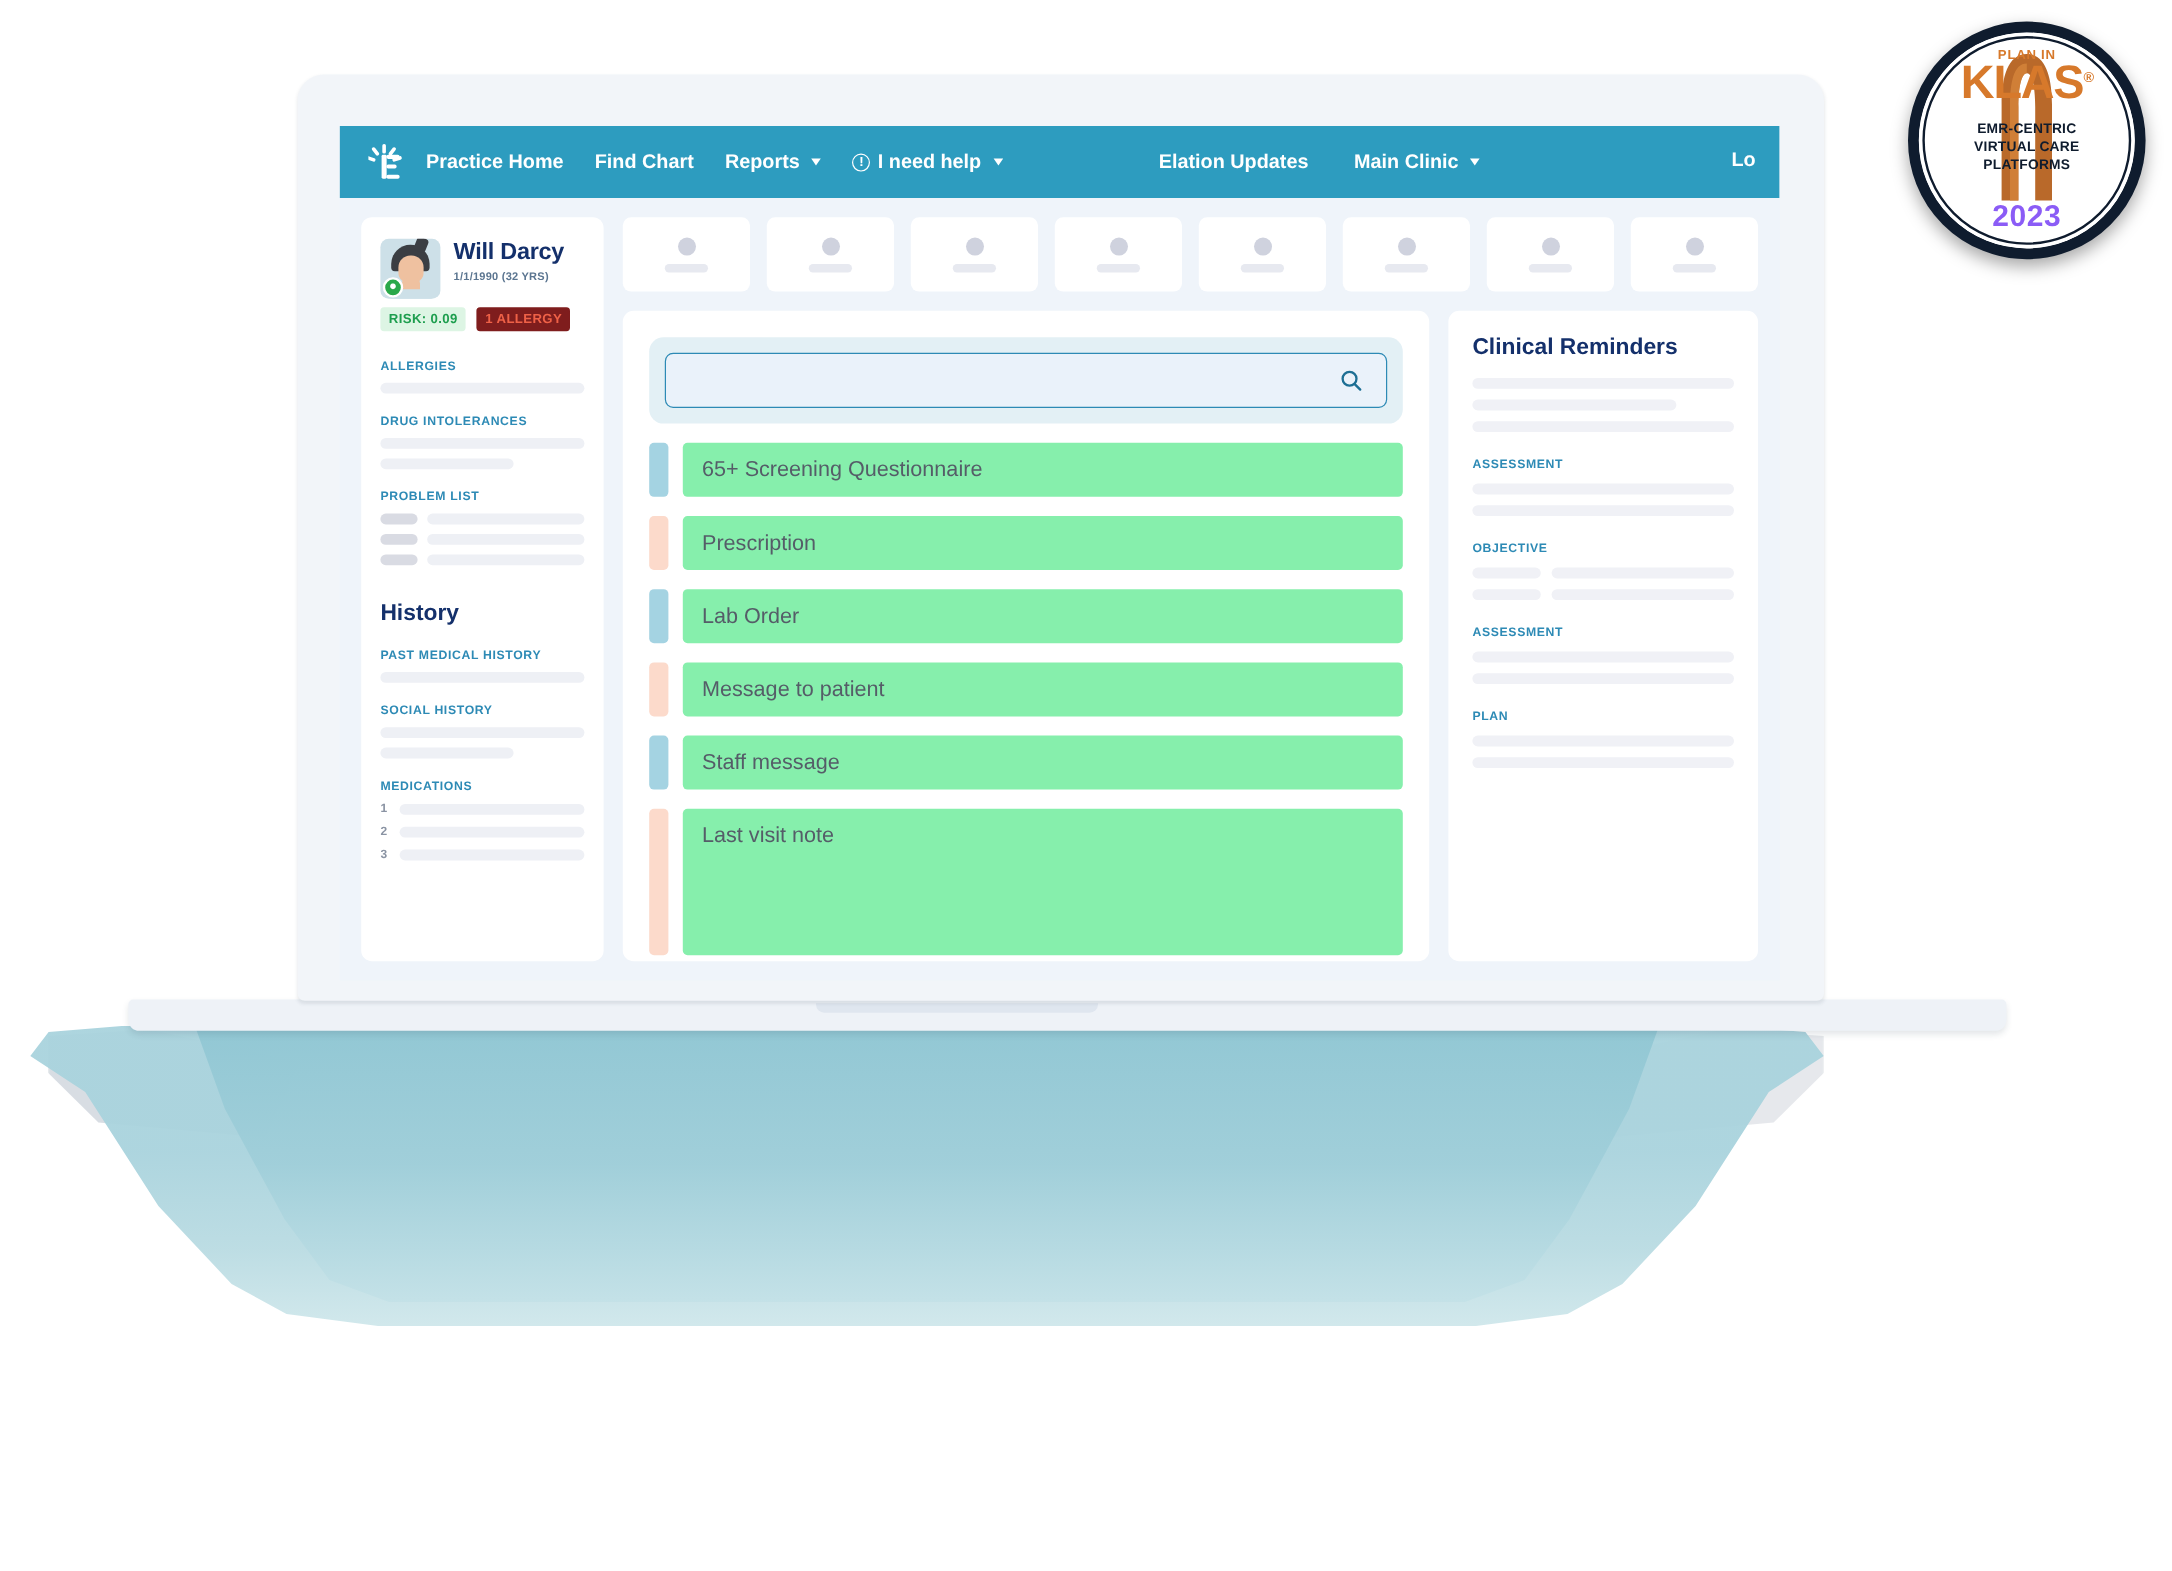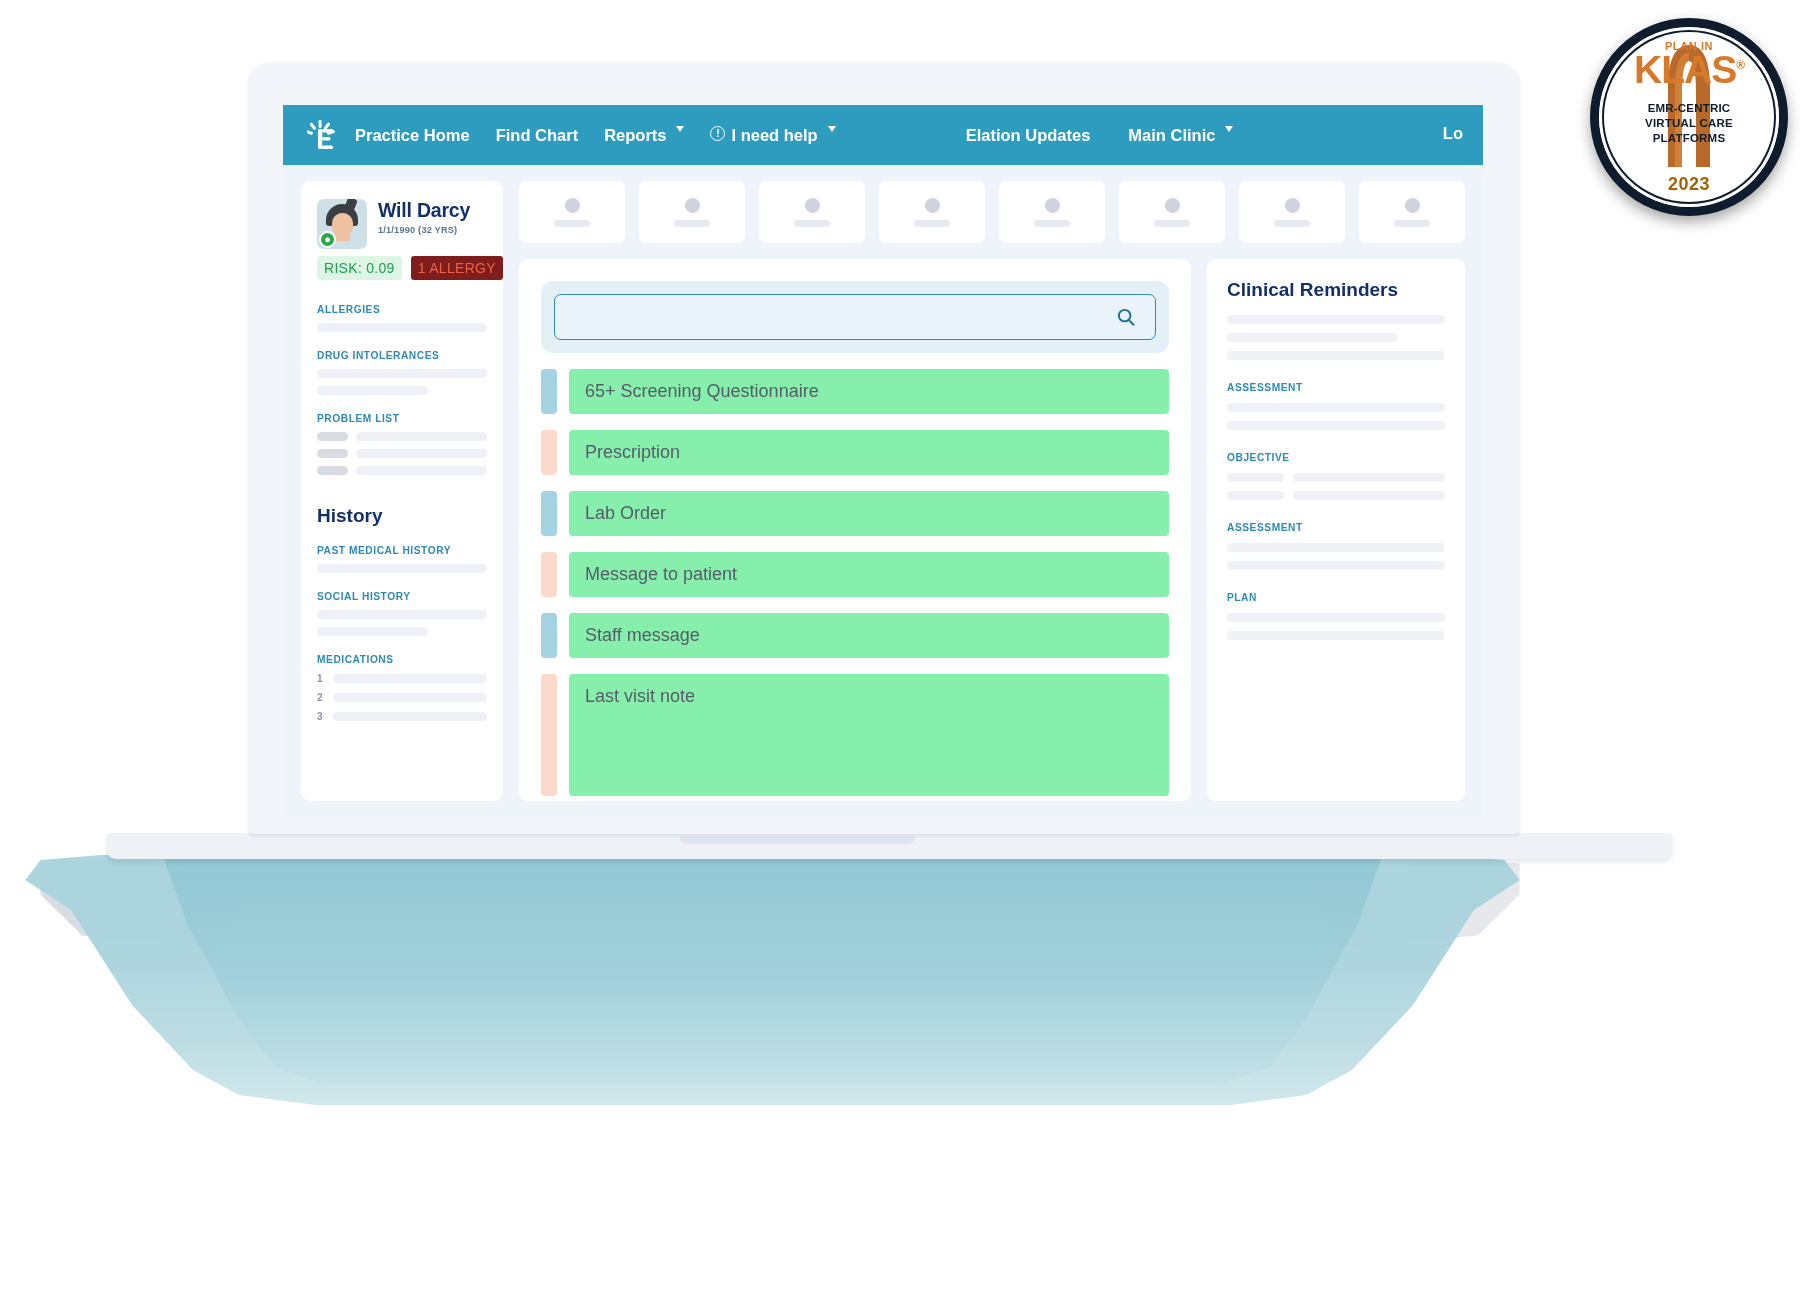--- a/index.html
+++ b/index.html
@@ -95,21 +95,21 @@
     display: flex; align-items: center;
     color: #ffffff;
   }
   .brand-logo {
     width: 28px; height: 30px; margin-left: 24px; margin-right: 20px;
     position: relative; flex: none;
   }
   .nav-items { display: flex; align-items: center; gap: 26px; }
   .nav-item {
     font-size: 16.5px; font-weight: 600; color: #ffffff;
-    white-space: nowrap; display: flex; gap: 6px;
+    white-space: nowrap; display: flex; align-items: center; gap: 6px;
     cursor: pointer;
   }
   .caret {
     width: 0; height: 0; border-left: 4.5px solid transparent;
     border-right: 4.5px solid transparent; border-top: 6px solid #ffffff;
     display: inline-block; margin-left: 4px;
   }
   .info-circle {
     width: 15px; height: 15px; border: 1.6px solid #fff; border-radius: 50%;
     display: inline-flex; align-items: center; justify-content: center;
@@ -152,21 +152,21 @@
     position: absolute; left: 2px; bottom: 1px;
     width: 17px; height: 17px; border-radius: 50%;
     background: #2aa84a; border: 2px solid #fff;
     display:flex;align-items:center;justify-content:center;
     font-size: 11px; color:#fff; line-height:1;
   }
   .pt-name { font-size: 19.5px; font-weight: 700; color: #14306b; letter-spacing: -.2px; }
   .pt-dob { font-size: 9.2px; font-weight: 700; color: #5b7590; margin-top: 3px; letter-spacing: .2px;}
   .pt-badges { display: flex; gap: 9px; margin-top: 7px; }
   .badge {
-    font-size: 14px; font-weight: 400; letter-spacing: .3px;
+    font-size: 11px; font-weight: 700; letter-spacing: .3px;
     padding: 4px 7px; border-radius: 3px; white-space: nowrap;
   }
   .badge.risk { background: #ddf5e4; color: #1d9e4e; }
   .badge.allergy { background: #7f1d1d; color: #ef6147; }
 
   .sec-label {
     font-size: 10.2px; font-weight: 700; color: #2d8ab5;
     letter-spacing: .55px; margin-top: 18px; margin-bottom: 8px;
   }
   .sec-label.first { margin-top: 24px; }
@@ -253,21 +253,21 @@
     line-height: 1;
   }
   .klas-reg { font-size: 12px; vertical-align: super; }
   .klas-sub {
     position: absolute; top: 74px; left: 0; right: 0; text-align: center;
     font-size: 11.5px; font-weight: 700; color: #0f1c2e; line-height: 1.3;
     letter-spacing: .2px;
   }
   .klas-year {
     position: absolute; bottom: 12px; left: 0; right: 0; text-align: center;
-    font-size: 18px; font-weight: 700; color: #a16207; letter-spacing: .5px;
+    font-size: 25px; font-weight: 700; color: #8b5cf6; letter-spacing: .5px;
   }
   .klas-ring {
     position:absolute; inset:3px; border-radius:50%;
     border: 2px solid #0f1c2e;
   }
 </style>
 </head>
 <body>
 
 <div id="stage">

